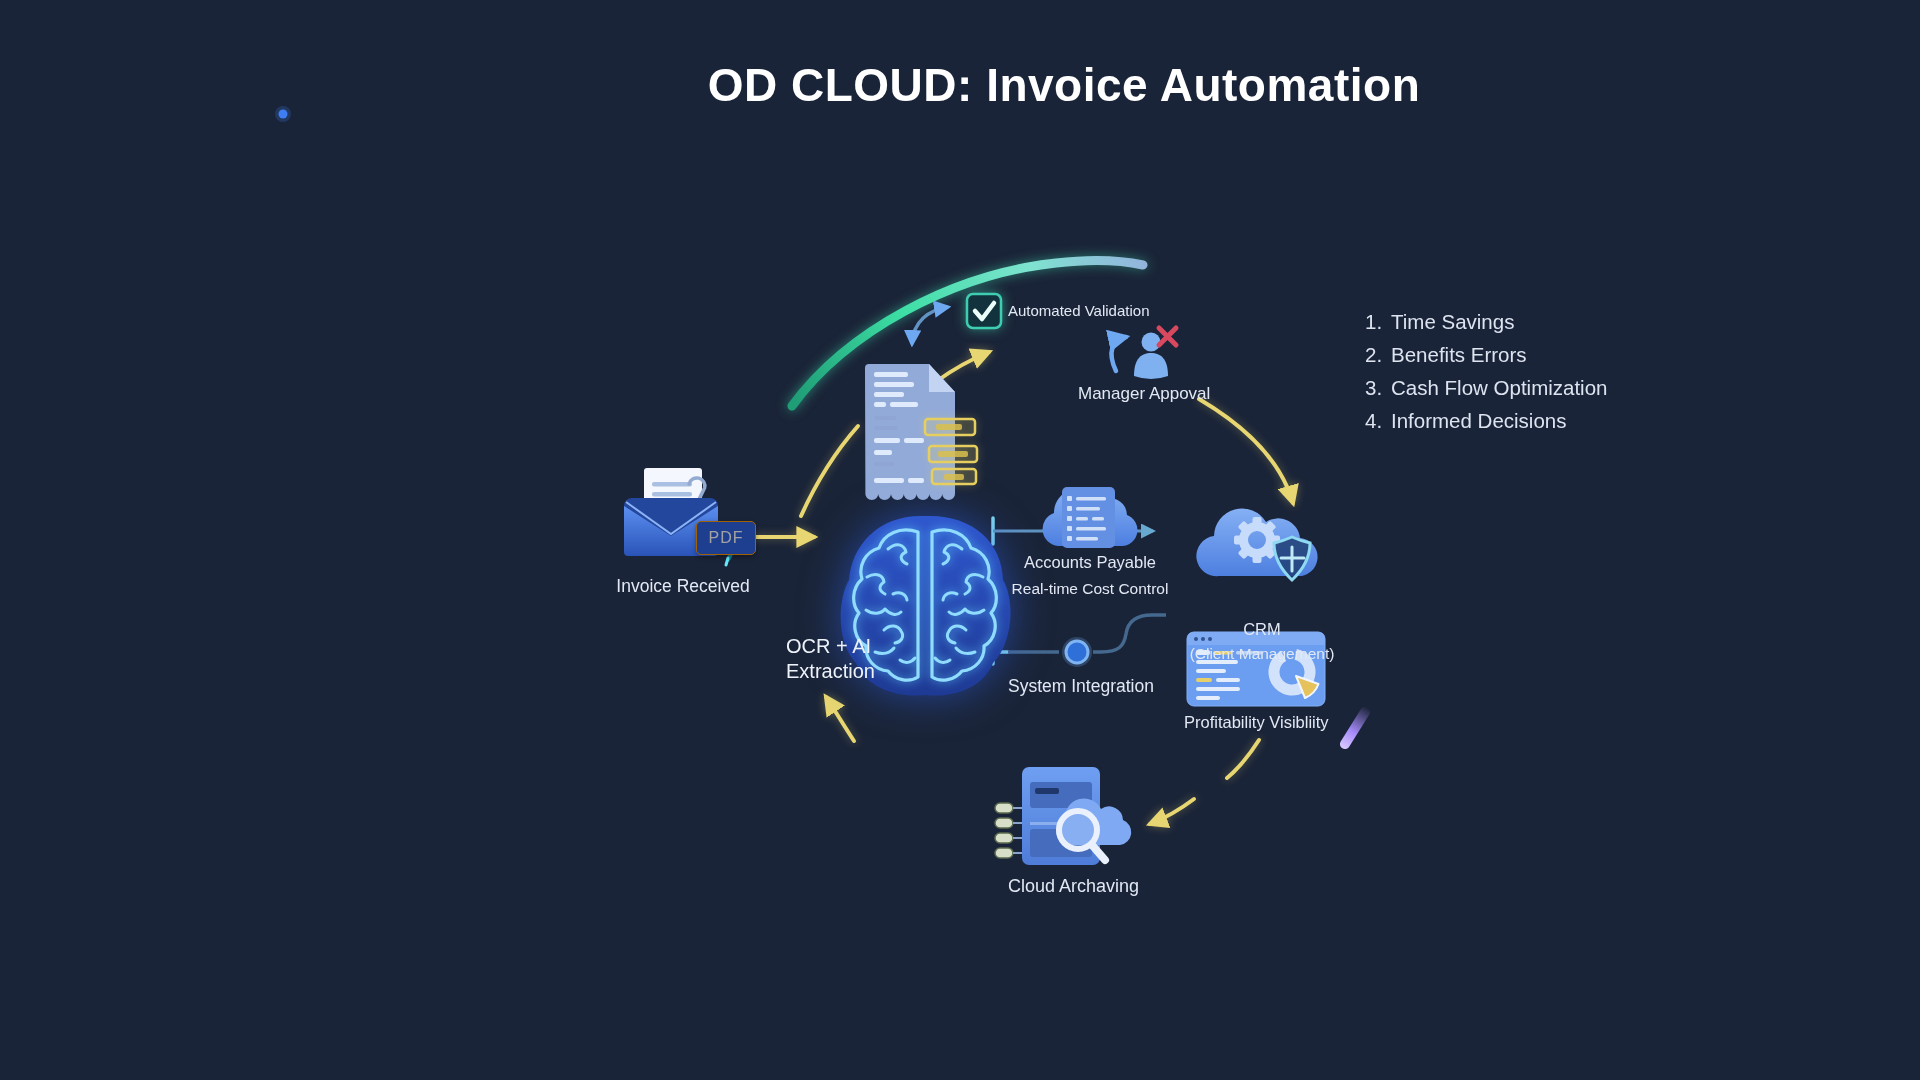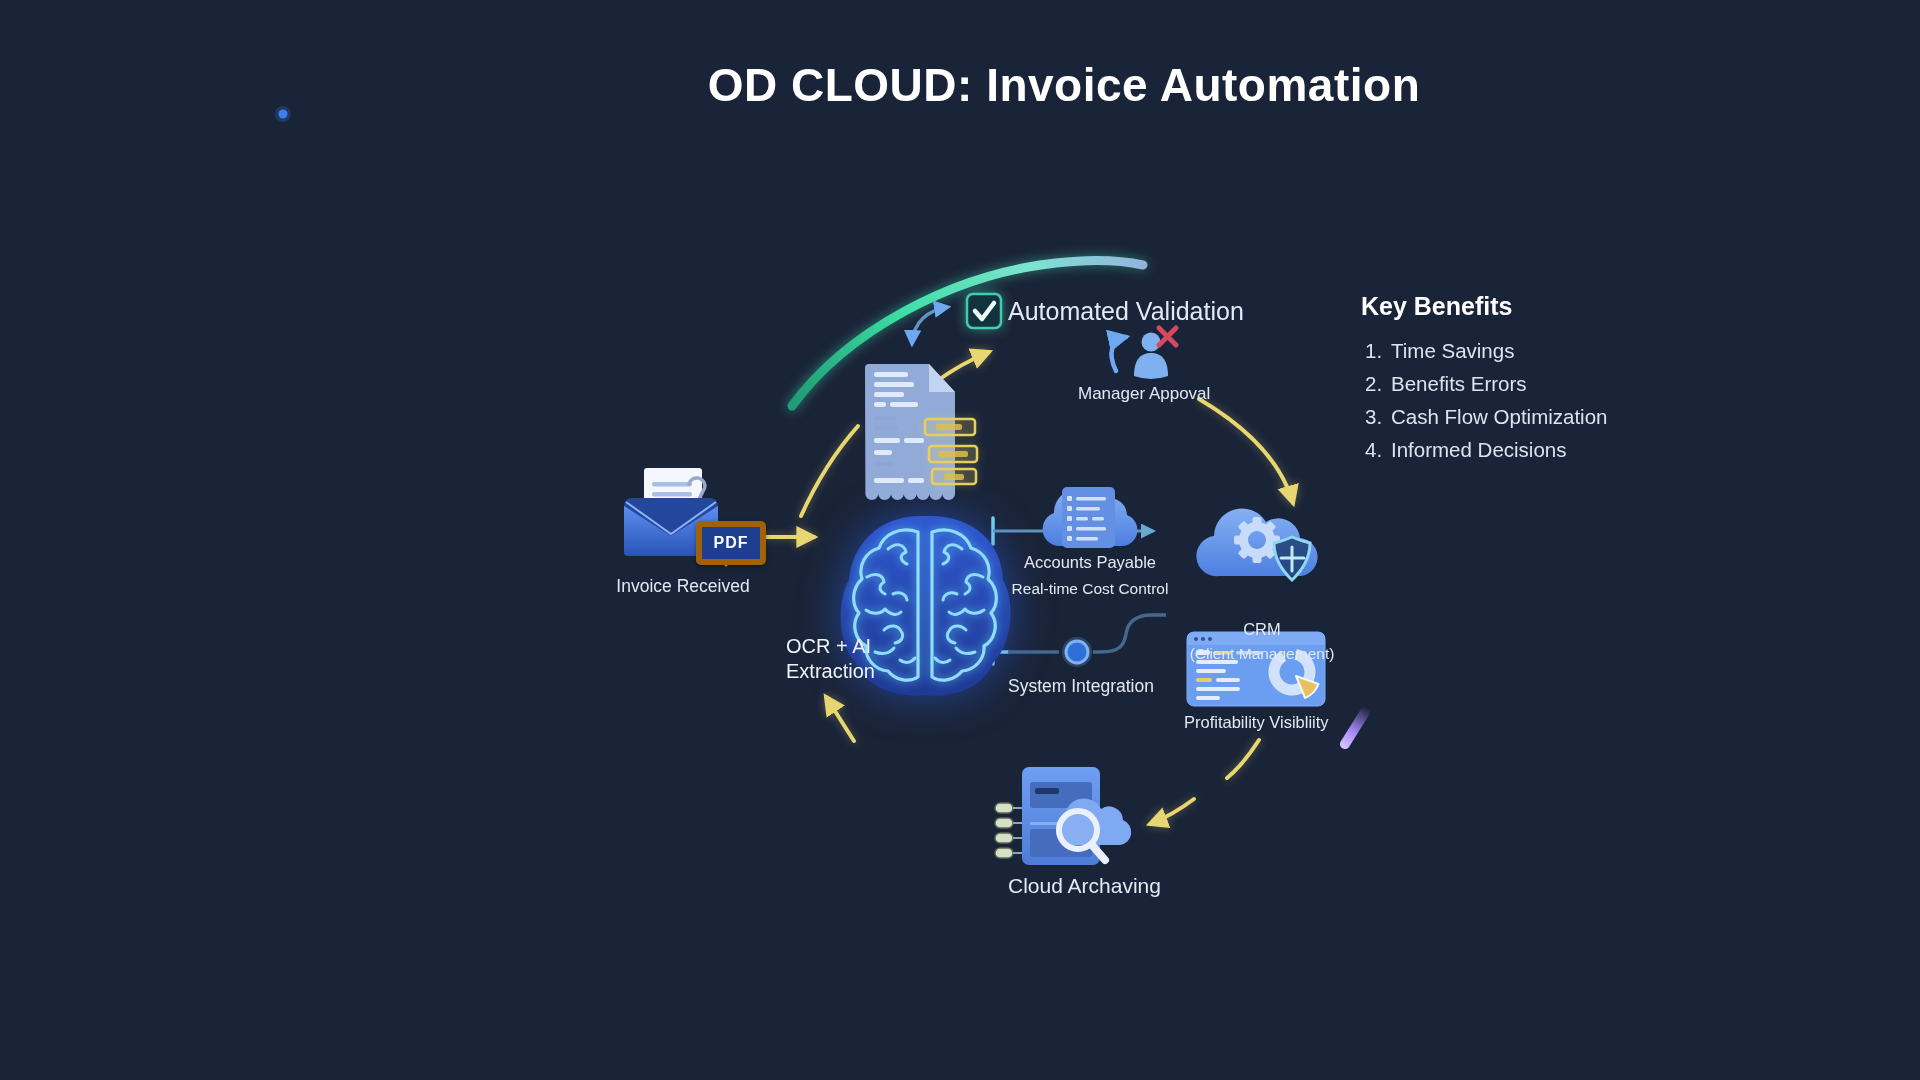--- a/index.html
+++ b/index.html
@@ -19,37 +19,37 @@
   .benefits{left:1361px;top:292px;width:330px;}
   .benefits h3{margin:0;font-size:25px;font-weight:700;color:#ffffff;}
   .benefits ol{list-style:none;margin:18px 0 0 4px;padding:0;}
   .benefits li{font-size:20.5px;color:#dde4f0;margin-bottom:9px;display:flex;}
   .benefits .num{width:26px;flex:0 0 26px;}
   
   .lbl{font-size:17.5px;color:#e2e9f4;line-height:22px;}
   .lbl-c{text-align:center;}
   .lbl-invoice{left:608px;top:575px;width:150px;}
   .lbl-ocr{left:786px;top:634px;font-size:20px;line-height:25px;color:#eef3fa;}
-  .lbl-validate{left:1008px;top:300px;font-size:25px;}
+  .lbl-validate{left:1008px;top:300px;font-size:15px;}
   .lbl-manager{left:1078px;top:383px;font-size:17px;}
   .lbl-ap{left:1008px;top:551px;width:164px;}
   .lbl-ap .l1{font-size:16.5px;}
   .lbl-ap .l2{font-size:15.5px;margin-top:5px;}
   .lbl-crm{left:1181px;top:579px;width:162px;margin-top:39px;}
   .lbl-crm .l1{font-size:16.5px;}
   .lbl-crm .l2{font-size:15.5px;margin-top:3px;}
   .lbl-sys{left:1008px;top:675px;font-size:17.5px;}
   .lbl-profit{left:1184px;top:711px;font-size:16.5px;}
-  .lbl-archive{left:1008px;top:875px;font-size:21px;}
+  .lbl-archive{left:1008px;top:875px;font-size:18px;}
   
   .pdf-badge{
     left:696px;top:521px;width:58px;height:32px;border-radius:5px;
-    background:#1e3f8f;border:6px solid #a16207;
+    background:#1e3f8f;border:1px solid #a16207;
     display:flex;align-items:center;justify-content:center;
-    font-size:16px;font-weight:700;letter-spacing:1px;color:#ffffff;
+    font-size:16px;font-weight:400;letter-spacing:1px;color:#a3a3a3;
     box-shadow:0 2px 5px rgba(0,0,0,.35);
   }
   svg.overlay{position:absolute;left:0;top:0;}
   .glow-teal{filter:drop-shadow(0 0 6px rgba(61,214,166,.55));}
   .glow-cyan{filter:drop-shadow(0 0 5px rgba(100,210,255,.8));}
   .glow-blob{filter:drop-shadow(0 0 20px rgba(45,95,225,.55));}
   .glow-yellow{filter:drop-shadow(0 0 4px rgba(231,214,113,.35));}
 </style>
 </head>
 <body>
@@ -304,21 +304,20 @@
         <path d="M1092,845 L1105,860" stroke="#eaf1fc" stroke-width="8" stroke-linecap="round"></path>
       </g>
     </g>
   </svg>
 
   <div class="abs title-block">
     <div class="main-title">OD CLOUD: Invoice Automation</div>
   </div>
 
   <div class="abs benefits">
-    <h3>Key Benefits</h3>
     <ol>
       <li>
         <span class="num">1.</span>
         <span>Time Savings</span>
       </li>
       <li>
         <span class="num">2.</span>
         <span>Benefits Errors</span>
       </li>
       <li>

